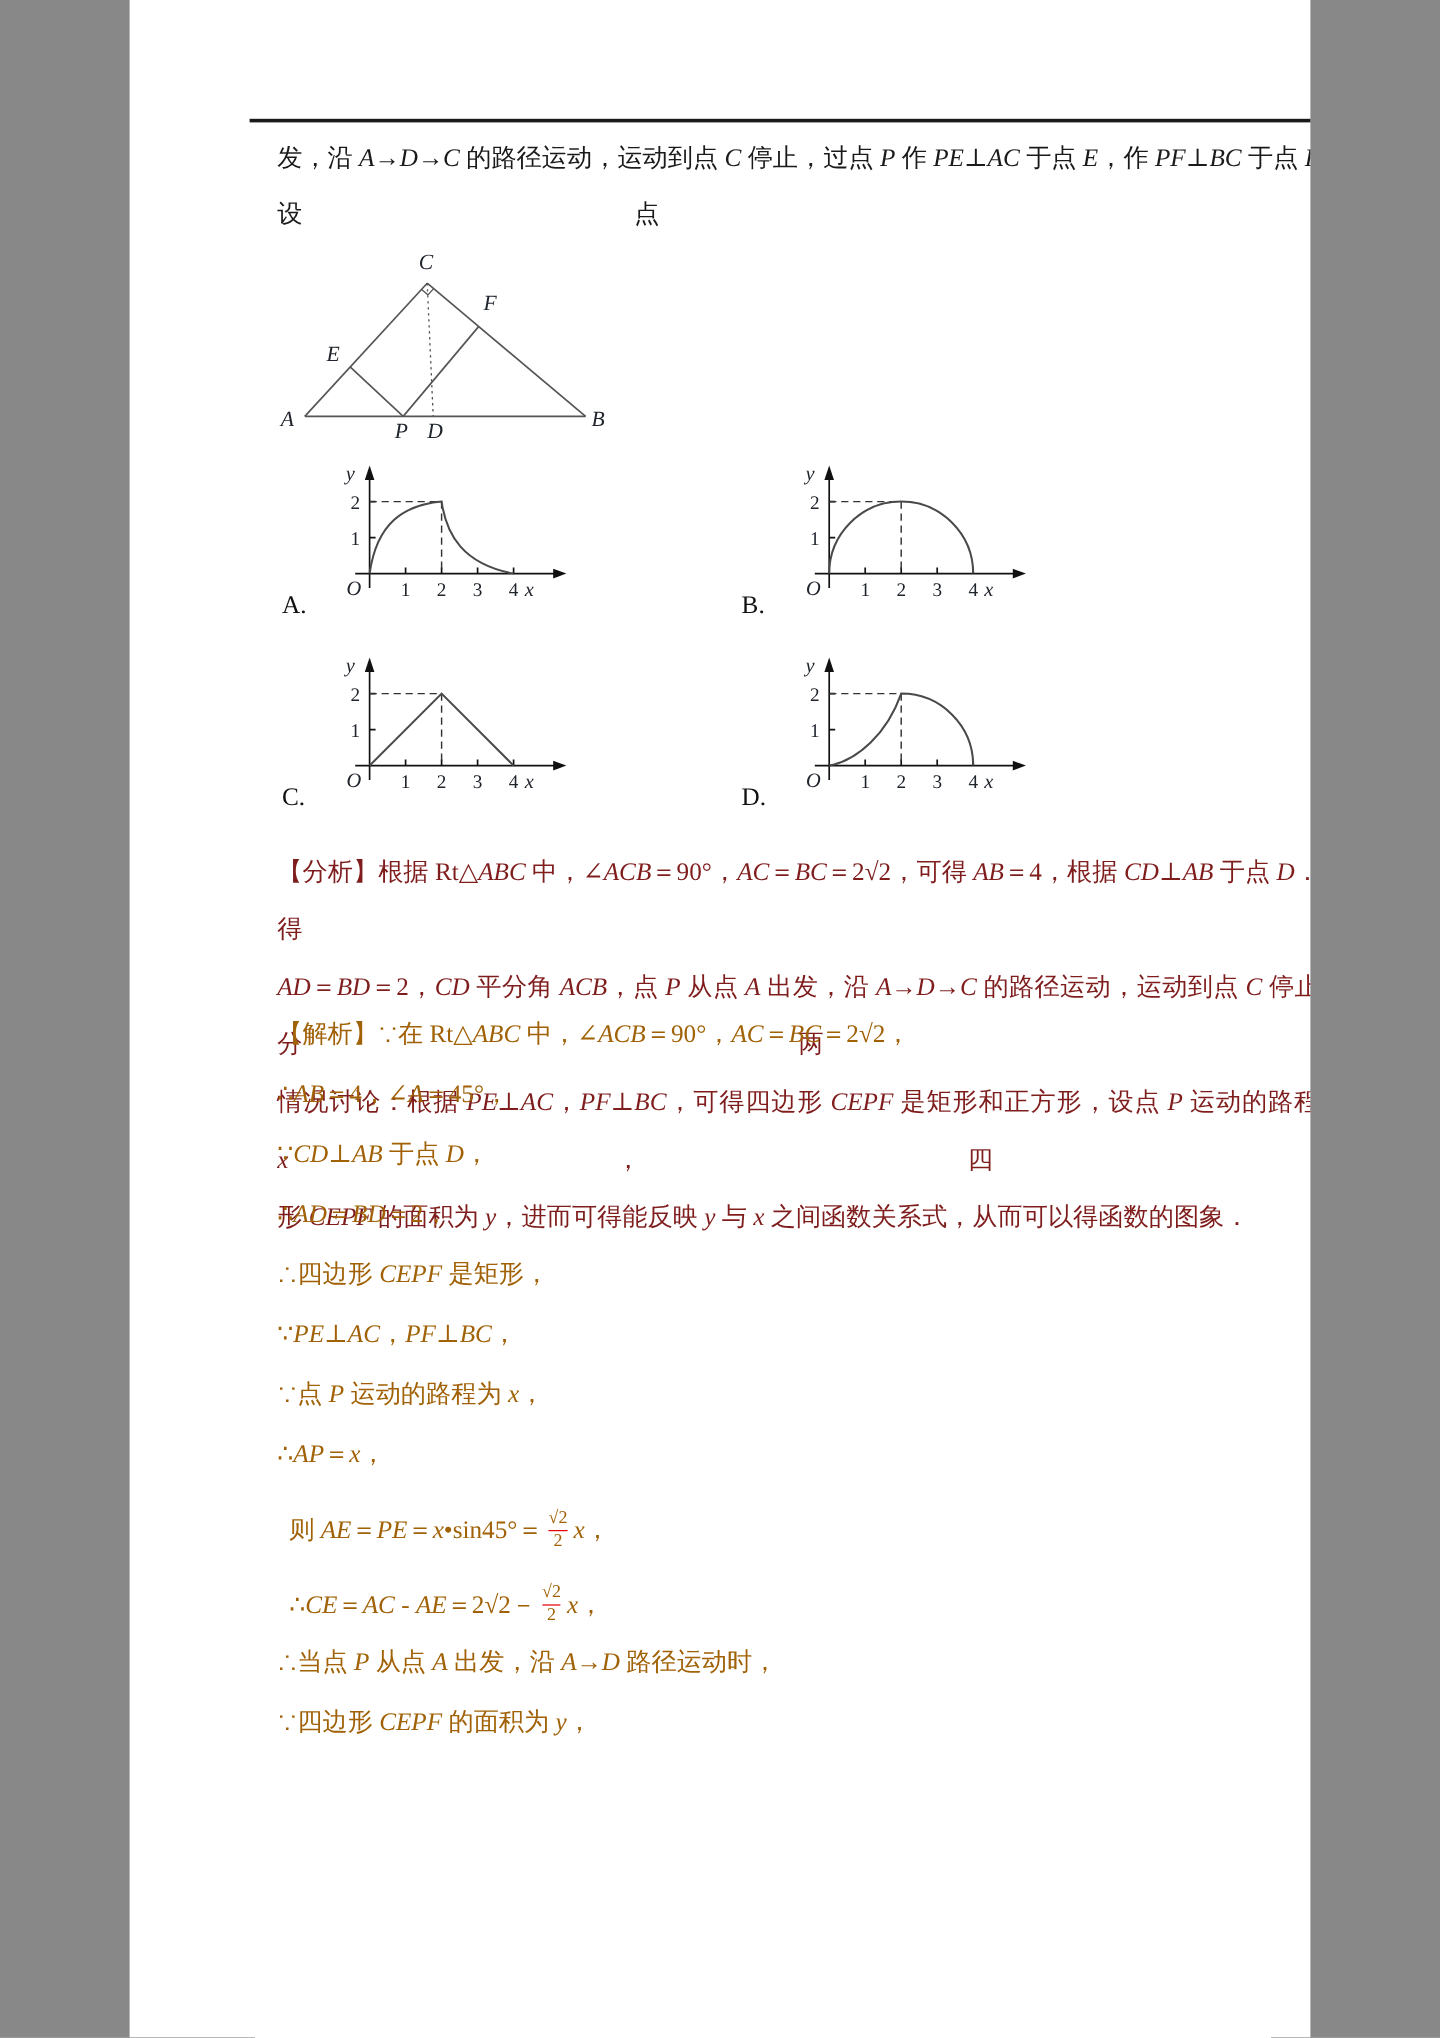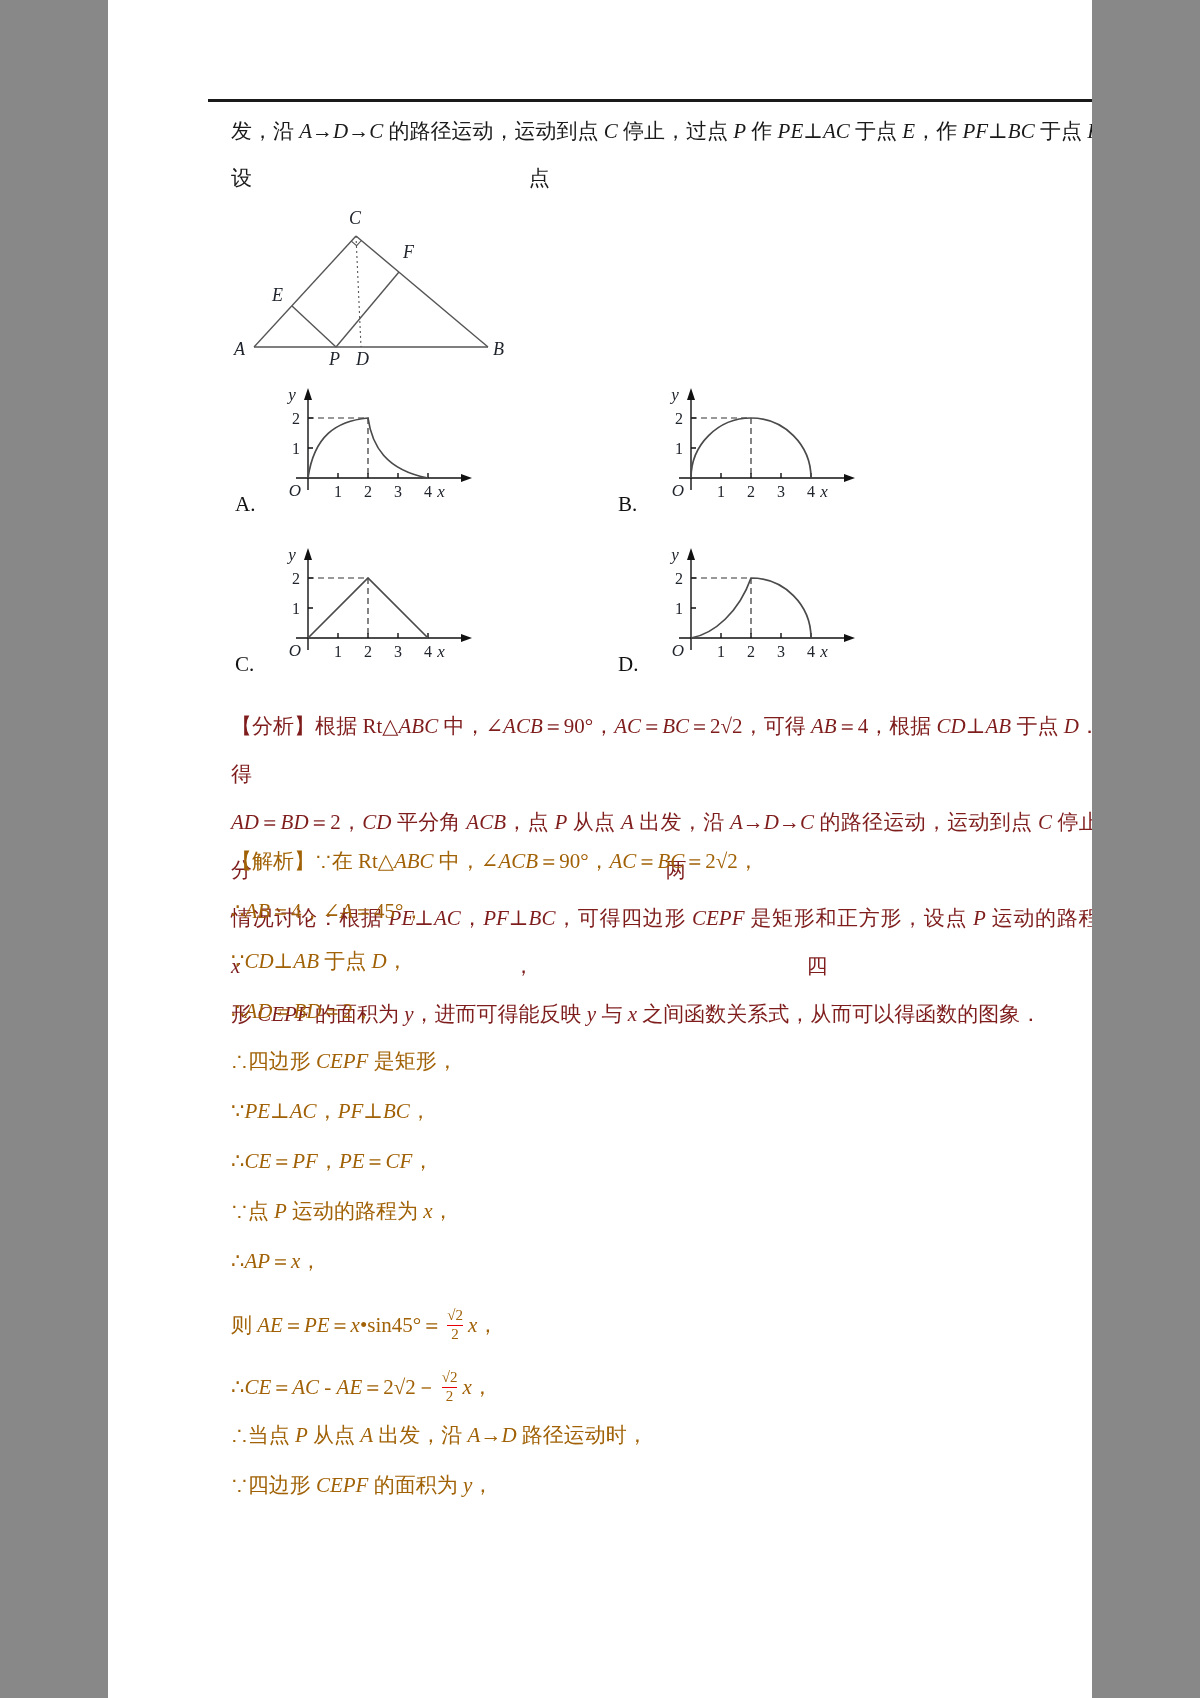--- a/index.html
+++ b/index.html
@@ -20,21 +20,21 @@
   #figure{position:absolute;left:118px;top:200px;}
   #figure text{font-style:italic;font-size:18px;fill:#20242c;}
   
   .graph{position:absolute;}
   .graph svg text{font-size:16px;fill:#20242c;}
   .graph svg text.it{font-style:italic;font-size:17px;}
   .optletter{position:absolute;font-size:21px;color:#111;}
   
   #solution{position:absolute;left:123px;top:848px;width:950px;color:#a16207;}
   .sline{font-size:21px;line-height:27px;margin-bottom:23px;white-space:nowrap;}
-  .fline{display:flex;align-items:center;height:54px;margin:0 0 8px 0;font-size:21px;white-space:nowrap;}
+  .fline{display:flex;align-items:center;height:54px;margin:0 0 8px 10px;font-size:21px;white-space:nowrap;}
   .frac{display:inline-flex;flex-direction:column;align-items:center;font-size:15px;line-height:1.15;margin:0 3px;}
   .frac .den{border-top:1.5px solid #e60005;padding:0 4px;}
   .frac .num{padding:0 2px;}
 </style>
 </head>
 <body>
 
 <div class="page">
 
   <div class="rule"></div>
@@ -169,21 +169,20 @@
     <div class="ln mt">形 <i>CEPF</i> 的面积为 <i>y</i>，进而可得能反映 <i>y</i> 与 <i>x</i> 之间函数关系式，从而可以得函数的图象．</div>
   </div>
 
   <div id="solution">
     <div class="sline mt">【解析】∵在 Rt△<i>ABC</i> 中，∠<i>ACB</i>＝90°，<i>AC</i>＝<i>BC</i>＝2√2，</div>
     <div class="sline mt">∴<i>AB</i>＝4，∠<i>A</i>＝45°，</div>
     <div class="sline mt">∵<i>CD</i>⊥<i>AB</i> 于点 <i>D</i>，</div>
     <div class="sline mt">∴<i>AD</i>＝<i>BD</i>＝2，</div>
     <div class="sline mt">∴四边形 <i>CEPF</i> 是矩形，</div>
     <div class="sline mt">∵<i>PE</i>⊥<i>AC</i>，<i>PF</i>⊥<i>BC</i>，</div>
-    <div class="sline mt">∴<i>CE</i>＝<i>PF</i>，<i>PE</i>＝<i>CF</i>，</div>
     <div class="sline mt">∵点 <i>P</i> 运动的路程为 <i>x</i>，</div>
     <div class="sline mt">∴<i>AP</i>＝<i>x</i>，</div>
     <div class="fline">
       <span class="mt">则 <i>AE</i>＝<i>PE</i>＝<i>x</i>•sin45°＝</span>
         <span class="frac">
           <span class="num">√2</span>
           <span class="den">2</span>
         </span>
         <span class="mt"><i>x</i>，</span>
     </div>

